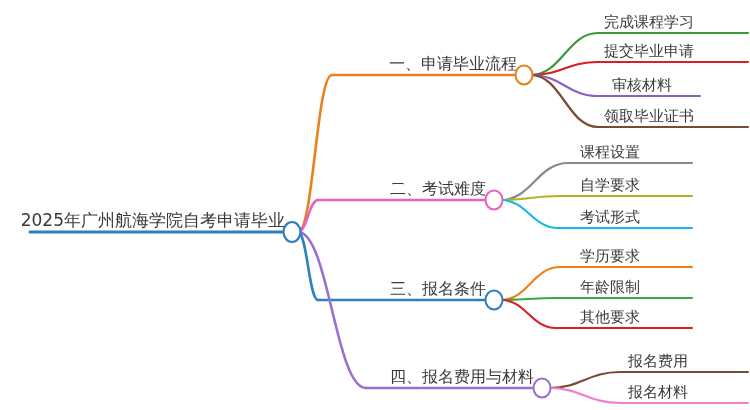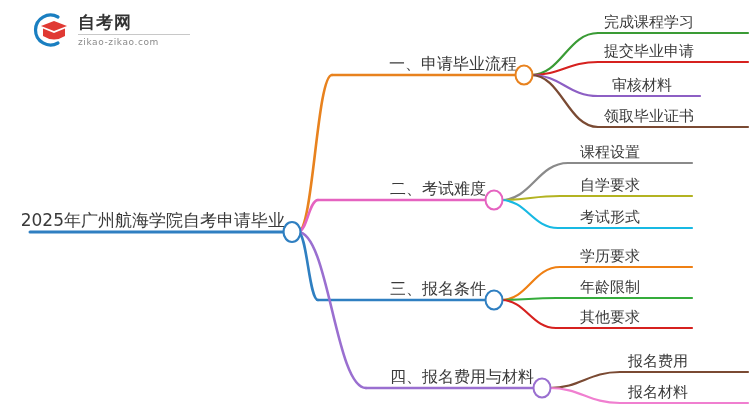--- a/index.html
+++ b/index.html
@@ -81,34 +81,20 @@
   }
   .root-label { font-size: 17px; }
   .branch-label { font-size: 16px; }
   .leaf-label { font-size: 15px; }
 </style>
 </head>
 <body>
 
 <div id="stage">
 
-  <div id="logo">
-    <div id="logo-mark">
-      <svg width="42" height="40" viewBox="0 0 42 40">
-        <path d="M30 7 A15 15 0 1 0 30 33" fill="none" stroke="#1a7fc1" stroke-width="3.2" stroke-linecap="round"></path>
-        <path d="M13 16 L26 11 L39 16 L26 21 Z" fill="#e03a34"></path>
-        <path d="M15 18.5 L15 26 Q26 33 37 26 L37 18.5 L26 23 Z" fill="#e03a34"></path>
-      </svg>
-    </div>
-    <div id="logo-text">
-      <div id="logo-title">自考网</div>
-      <div id="logo-divider"></div>
-      <div id="logo-url">zikao-zikao.com</div>
-    </div>
-  </div>
 
   <svg id="map" viewBox="0 0 750 410">
     <g id="edges">
         <line x1="30" y1="232" x2="292" y2="232" stroke="#2f7fc1" stroke-width="3" class="edge"></line>
         <path d="M298,232 C313.3,232 316.7,75 332,75" stroke="#e8821e" stroke-width="2.6" class="edge"></path>
         <line x1="332" y1="75" x2="524" y2="75" stroke="#e8821e" stroke-width="2.6" class="edge"></line>
         <path d="M531,75 C561.15,75 567.85,33 598,33" stroke="#3a9b35" stroke-width="2.2" class="edge"></path>
         <line x1="598" y1="33" x2="748" y2="33" stroke="#3a9b35" stroke-width="2.2" class="edge"></line>
         <path d="M531,75 C561.15,75 567.85,62 598,62" stroke="#d6211f" stroke-width="2.2" class="edge"></path>
         <line x1="598" y1="62" x2="748" y2="62" stroke="#d6211f" stroke-width="2.2" class="edge"></line>

